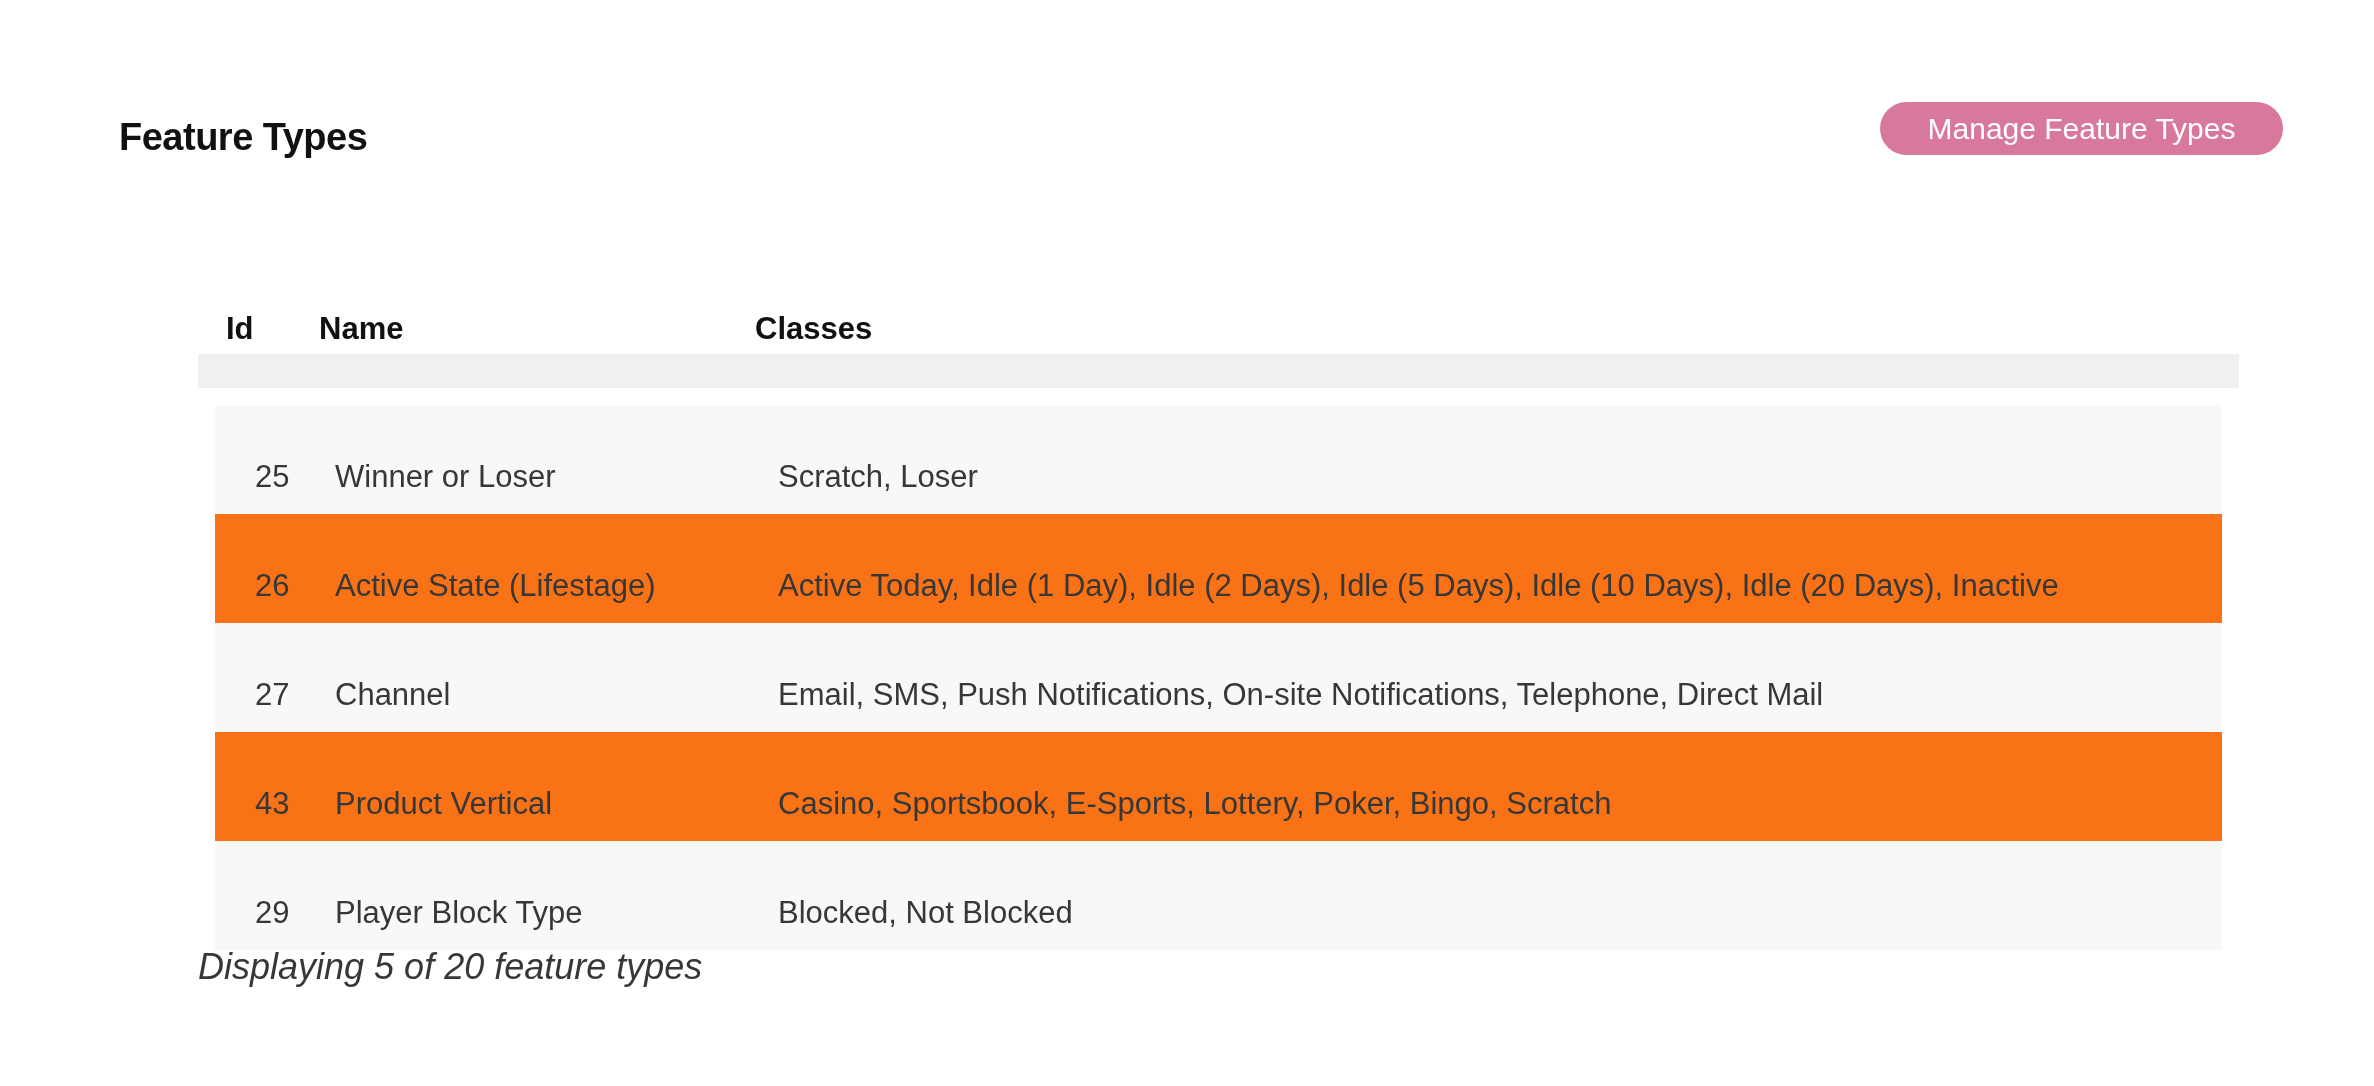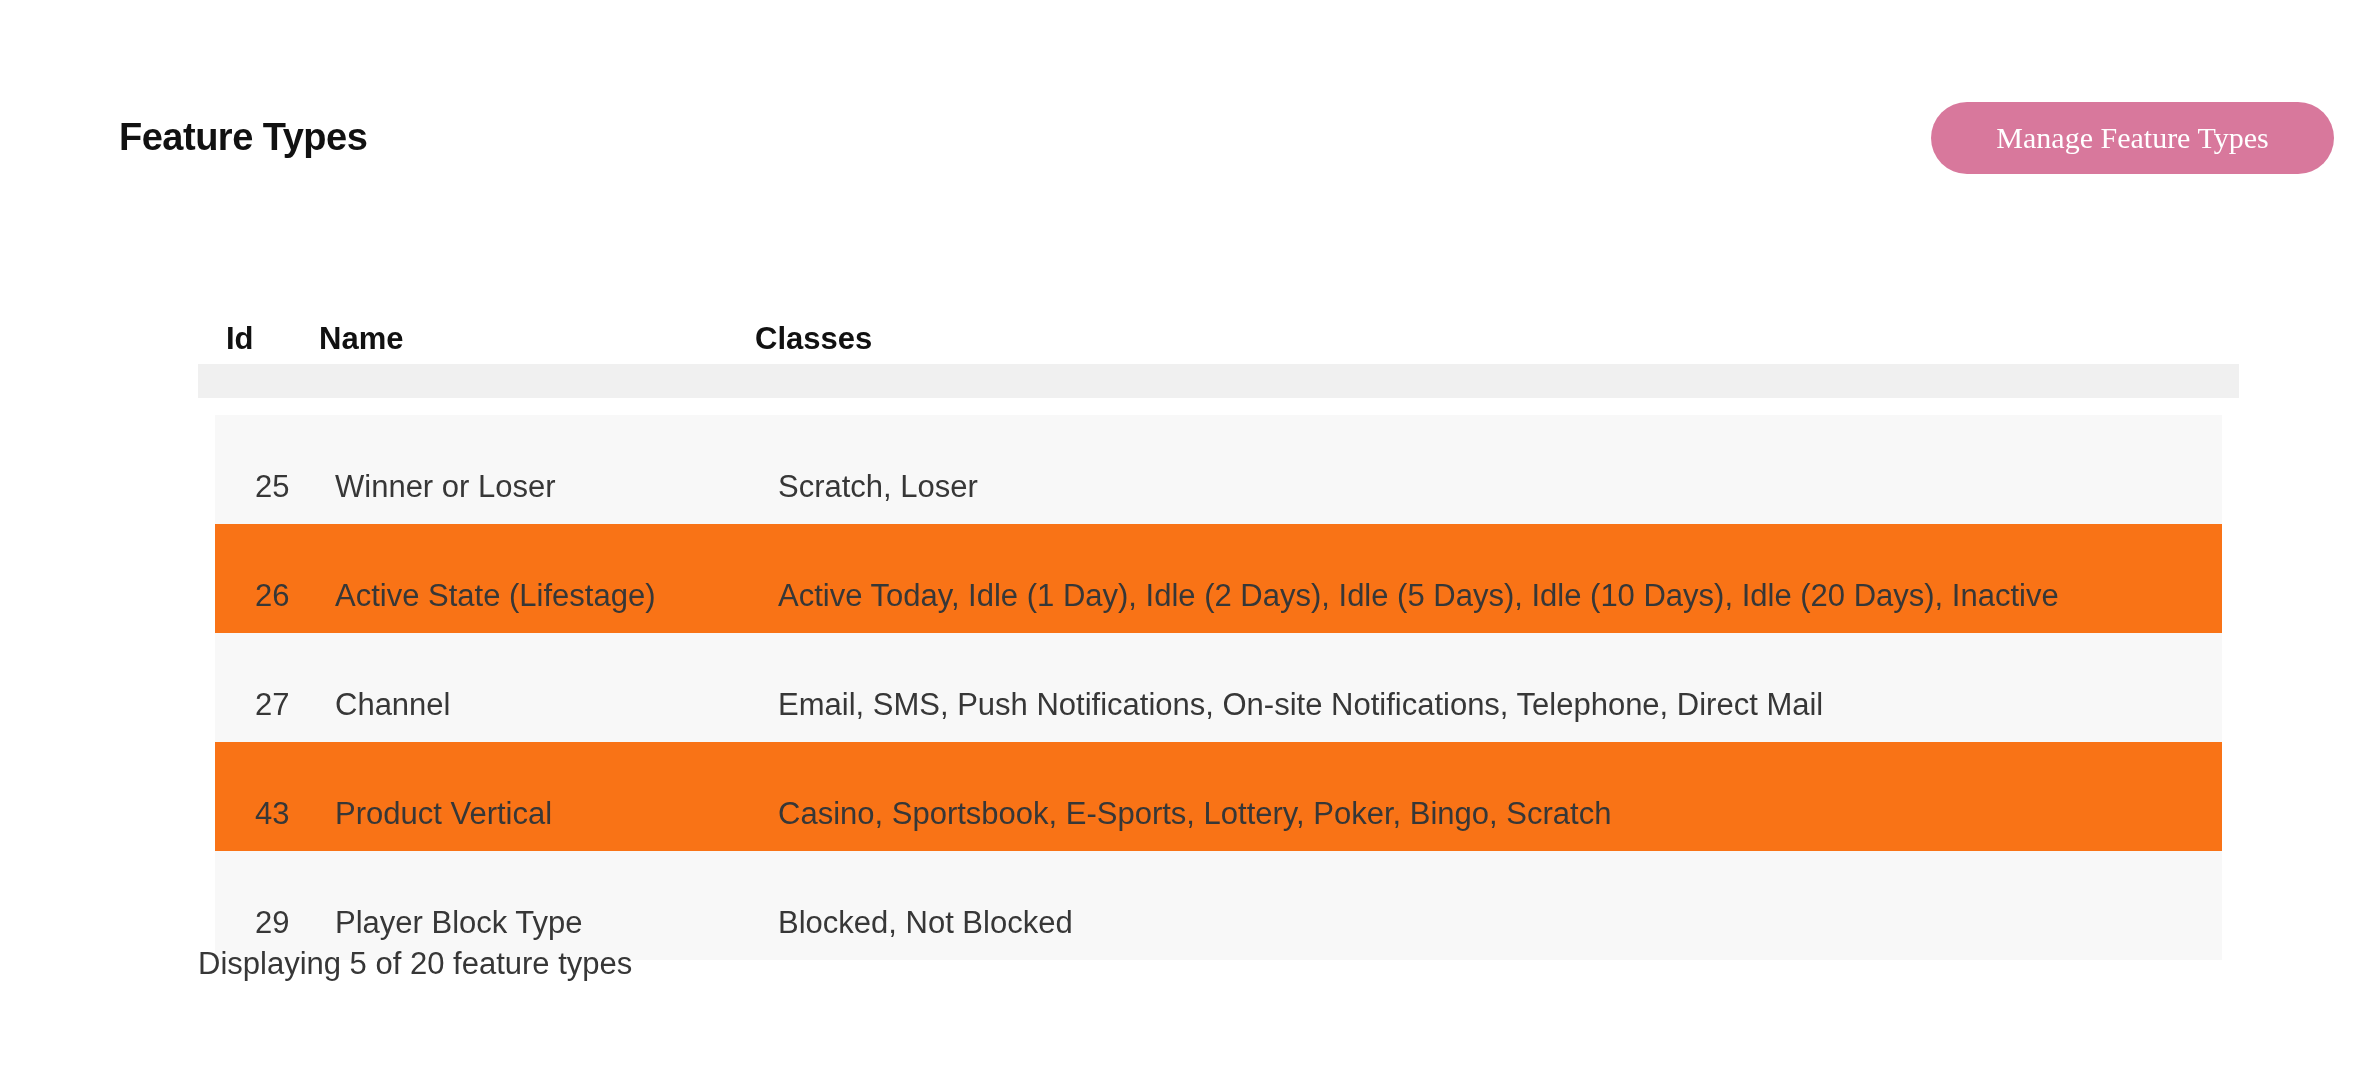--- a/index.html
+++ b/index.html
@@ -21,41 +21,41 @@
     top: 64px;
     font-size: 38px;
     line-height: 1.2;
     font-weight: 700;
     letter-spacing: -0.5px;
     color: var(--heading_text, #0d0d0d);
     white-space: nowrap;
   }
   .manage-btn {
     position: absolute;
-    left: 1897px;
+    left: 1846px;
     top: 68px;
     width: 403px;
-    height: 72px;
+    height: 53px;
     border: none;
     border-radius: 38px;
     background: var(--accent, #d8789c);
     color: var(--accent_text, #ffffff);
-    font-family: Liberation Serif, serif;
+    font-family: Liberation Sans, sans-serif;
     font-size: 30px;
     font-weight: 500;
     display: flex;
     align-items: center;
     justify-content: center;
     cursor: pointer;
     white-space: nowrap;
   }
   .feature-table {
     position: absolute;
     left: 147px;
-    top: 252px;
+    top: 242px;
     width: 2075px;
   }
   .thead {
     position: relative;
     height: 61px;
   }
   .th {
     position: absolute;
     top: 0;
     font-size: 31px;
@@ -89,24 +89,25 @@
     color: var(--body_text, #373737);
     white-space: nowrap;
   }
   .cell-id      { left: 23px; }
   .cell-name    { left: 103px; }
   .cell-classes { left: 546px; }
   .footer-summary {
     position: absolute;
     left: 147px;
     top: 894px;
-    font-size: 31px;
+    font-size: 36px;
     line-height: 1.2;
     color: var(--body_text, #373737);
     white-space: nowrap;
+    font-style: italic;
   }
 </style>
 </head>
 <body>
 
 <div class="screen">
 
   <h1 class="page-title">Feature Types</h1>
 
   <button class="manage-btn">Manage Feature Types</button>

